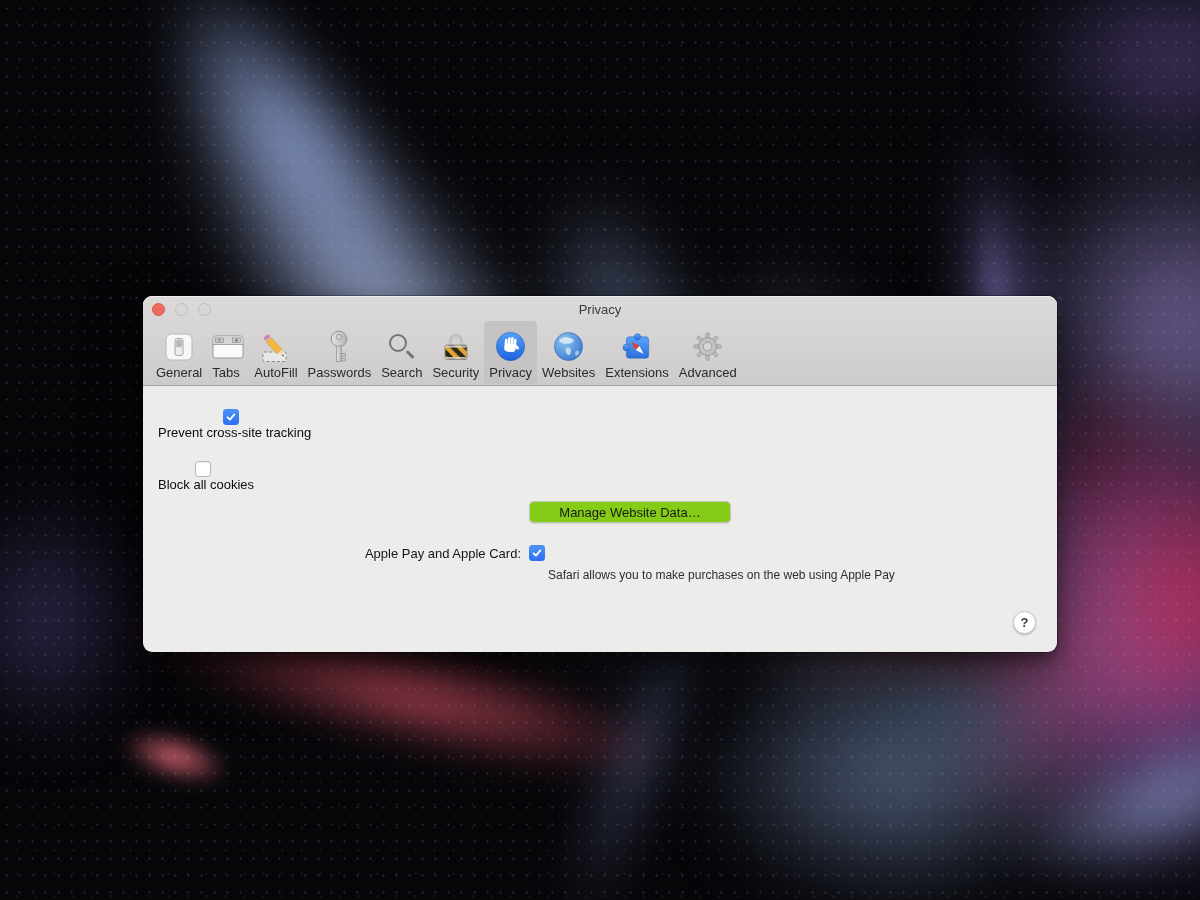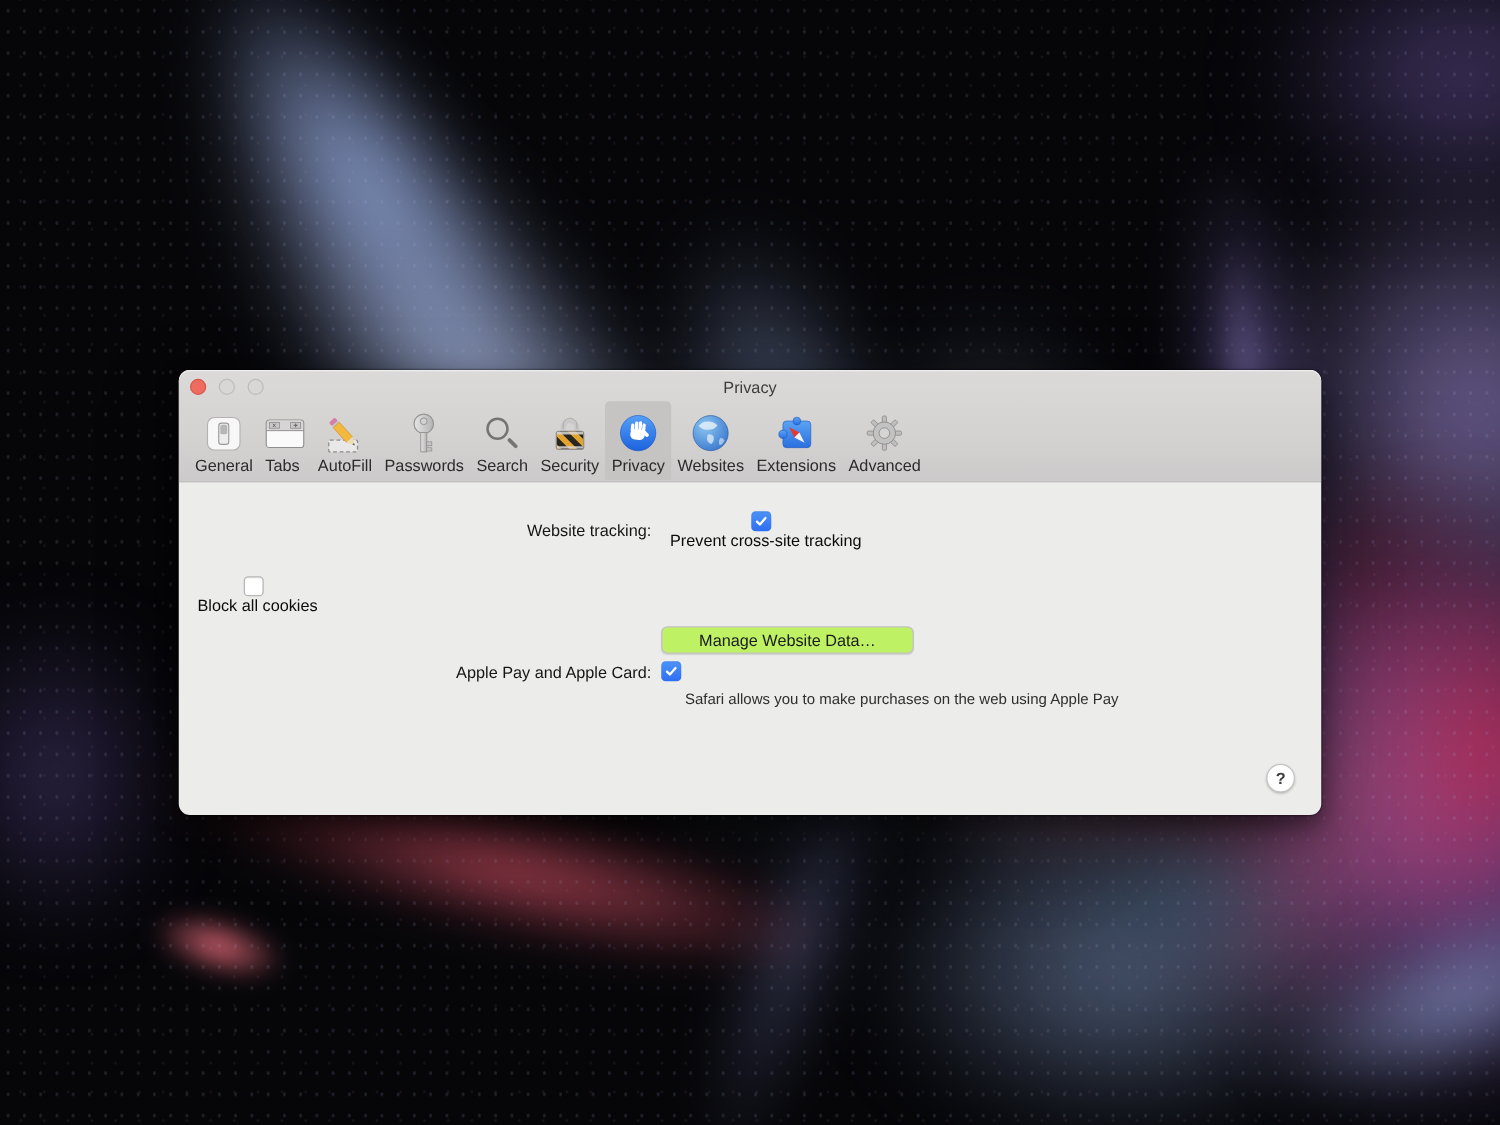--- a/index.html
+++ b/index.html
@@ -83,32 +83,32 @@
   
   .content{position:absolute;left:0;top:90px;right:0;bottom:0;font-size:13px;color:#111;}
   .row{display:flex;align-items:center;}
   .row-label{width:378px;text-align:right;flex:none;color:#151515;}
   .ctl{display:flex;align-items:center;margin-left:8px;flex-direction:column;}
   .checkbox{width:16px;height:16px;border-radius:3.5px;box-sizing:border-box;flex:none;
     background:#ffffff;border:1px solid #b6b4b4;box-shadow:inset 0 1px 1px rgba(0,0,0,.06);}
   .checkbox.checked{background:linear-gradient(180deg,#4e93f8,#2e6ef1);border:none;
     display:flex;align-items:center;justify-content:center;}
   .cb-label{margin-left:7px;color:#0b0b0b;}
-  .push-button{margin-left:386px;min-width:202px;height:22px;background:#bef264;border:1px solid #c4c2c2;
+  .push-button{margin-left:386px;min-width:202px;height:22px;background:#84cc16;border:1px solid #c4c2c2;
     border-radius:5px;font-size:13px;color:#1a1a1a;box-shadow:0 1px 1px rgba(0,0,0,.12);
     font-family:"Liberation Sans",sans-serif;padding:0 14px;}
   .desc{margin-left:405px;width:402px;font-size:12px;line-height:17px;color:#2e2e2e;}
   .desc span{display:block;}
   .help-btn{position:absolute;right:21px;bottom:18px;width:23px;height:23px;border-radius:50%;
     background:#ffffff;border:1px solid #c6c5c5;box-shadow:0 1px 2px rgba(0,0,0,.22);
     font-size:13px;font-weight:bold;color:#3c3c3c;text-align:center;line-height:21px;padding:0;
     font-family:"Liberation Sans",sans-serif;}
 
   .m-row1{margin-top:23px;} .m-row2{margin-top:21px;} .m-btn{margin-top:9px;}
-  .m-row4{margin-top:6px;} .m-desc{margin-top:6px;}
+  .m-row4{margin-top:22px;} .m-desc{margin-top:6px;}
 </style>
 </head>
 <body>
 
 <div class="wallpaper">
   <div class="blob b16"></div>
   <div class="blob b6"></div>
   <div class="blob b17"></div>
   <div class="blob b14"></div>
   <div class="blob b7"></div>
@@ -314,21 +314,20 @@
         </div>
         <div class="tb-label">Advanced</div>
       </div>
 
     </div>
   </div>
 
   <div class="content">
 
     <div class="row m-row1">
-      <div class="row-label">Website tracking:</div>
       <div class="ctl">
         <span class="checkbox checked">
           <svg width="12" height="12" viewBox="0 0 12 12">
               <path d="M2.6 6.3 L4.9 8.6 L9.4 3.4" fill="none" stroke="#ffffff" stroke-width="1.8" stroke-linecap="round" stroke-linejoin="round"></path>
             </svg>
         </span>
         <span class="cb-label">Prevent cross-site tracking</span>
       </div>
     </div>
 

